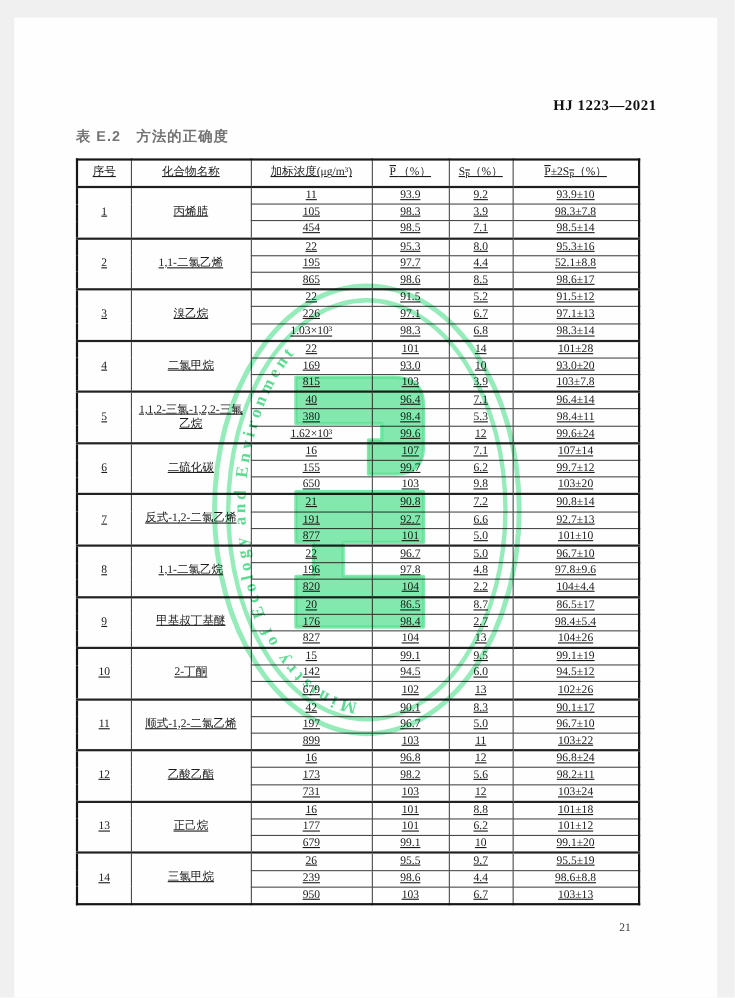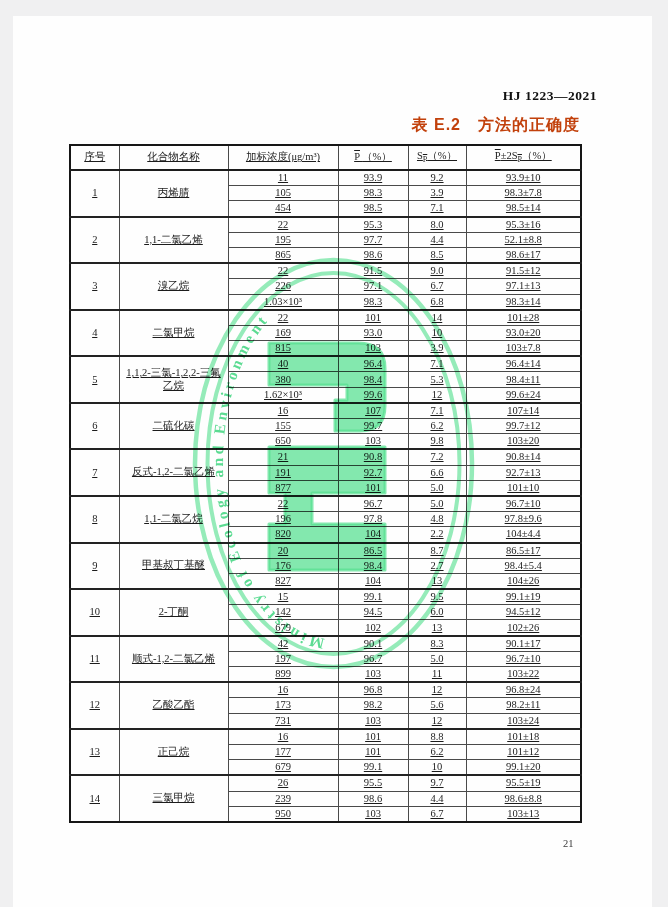--- a/index.html
+++ b/index.html
@@ -8,23 +8,23 @@
     font-family:"Liberation Serif","DejaVu Serif",serif;color:#1b1b1b;
   }
   .page{
     position:absolute;left:13px;top:16px;width:639px;height:898px;background:#fefefe;
   }
   .doc-code{
     position:absolute;top:72px;right:55px;
     font-size:13.5px;font-weight:bold;letter-spacing:.5px;color:#111;
   }
   .table-title{
-    position:absolute;top:99px;left:56px;width:511px;text-align:right;
+    position:absolute;top:99px;left:56px;width:511px;text-align:left;
     font-family:"Liberation Sans","DejaVu Sans",sans-serif;
-    font-size:16px;font-weight:bold;color:#c2410c;letter-spacing:1px;
+    font-size:13px;font-weight:bold;color:#737373;letter-spacing:1px;
   }
   .table-wrap{
     position:absolute;left:56px;top:128px;width:511px;
   }
   table.acc{
     border-collapse:collapse;table-layout:fixed;width:511px;
     font-size:10.5px;color:#1c1c1c;
   }
   table.acc{border:2px solid #161616;text-decoration:underline;}
   table.acc th, table.acc td{
@@ -117,21 +117,21 @@
               <td>865</td>
               <td>98.6</td>
               <td>8.5</td>
               <td>98.6±17</td>
             </tr>
             <tr class="group-start">
               <td rowspan="3">3</td>
               <td rowspan="3" class="col-name">溴乙烷</td>
               <td>22</td>
               <td>91.5</td>
-              <td>9.0</td>
+              <td>5.2</td>
               <td>91.5±12</td>
             </tr>
             <tr>
               <td>226</td>
               <td>97.1</td>
               <td>6.7</td>
               <td>97.1±13</td>
             </tr>
             <tr>
               <td>1.03×10³</td>

